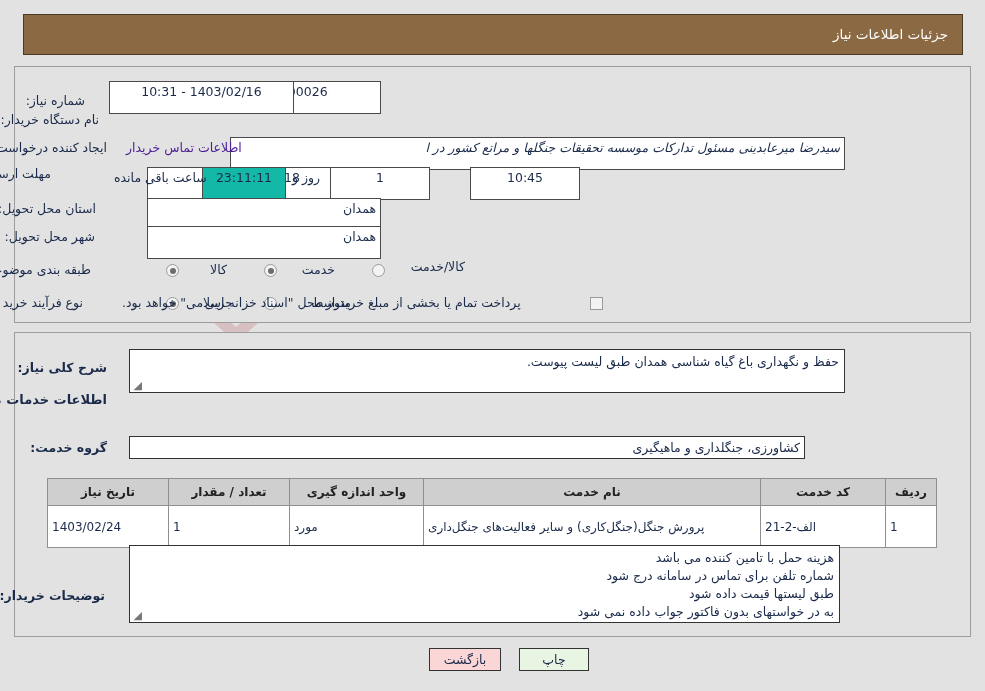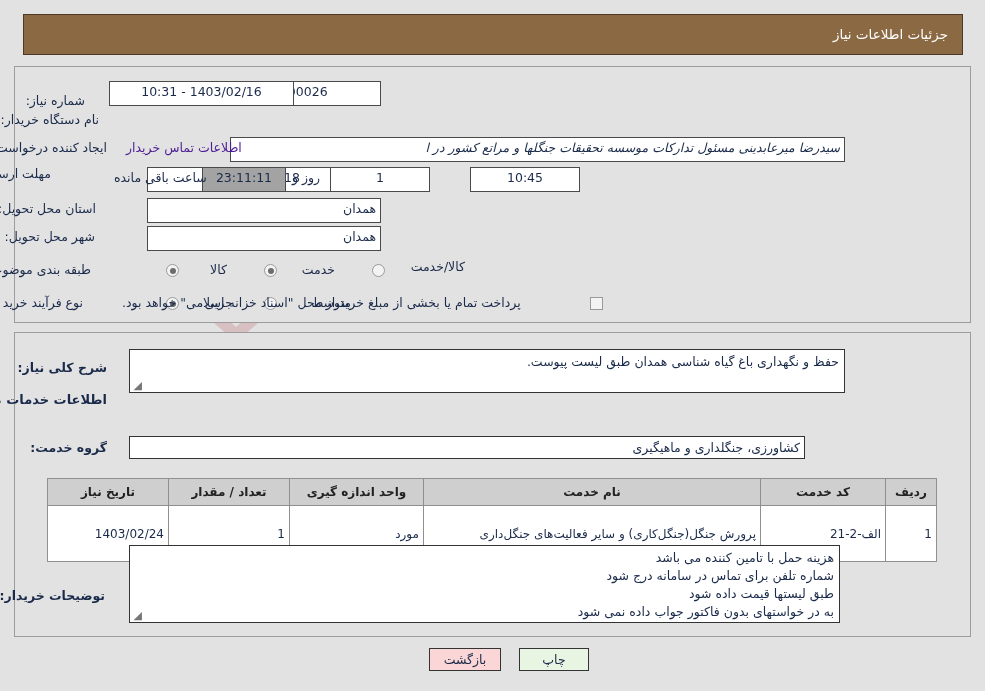--- a/index.html
+++ b/index.html
@@ -112,28 +112,28 @@
   }
   .fld {
     position: absolute;
     box-sizing: border-box;
     background: #ffffff;
     border: 1px solid #4a4a4a;
     font-size: 12.5px;
     color: #1a2a4a;
     padding: 0 4px;
     line-height: 19px;
-    height: 25px;
+    height: 33px;
     white-space: nowrap;
     overflow: hidden;
     text-align: center;
     z-index: 4;
   }
   .fld.rtl-right { text-align: right; }
-  .fld.cream { background: #a3a3a3; }
+  .fld.cream { background: #14b8a6; }
 
   .plaintext {
     position: absolute;
     font-size: 12.5px;
     color: #1a2a4a;
     white-space: nowrap;
     z-index: 4;
   }
   .linktext {
     position: absolute;
@@ -218,22 +218,22 @@
     height: 26px;
     padding: 0 4px;
     text-align: center;
     white-space: nowrap;
   }
   .tbl td {
     background: #ffffff;
     border: 1px solid #8f8f8f;
     color: #1a2a4a;
     height: 25px;
-    padding: 15px 4px;
-    text-align: right;
+    padding: 8px 4px;
+    text-align: left;
     white-space: nowrap;
   }
 
   
   .btn {
     position: absolute;
     box-sizing: border-box;
     height: 23px;
     border: 1px solid #333333;
     font-size: 12.5px;

